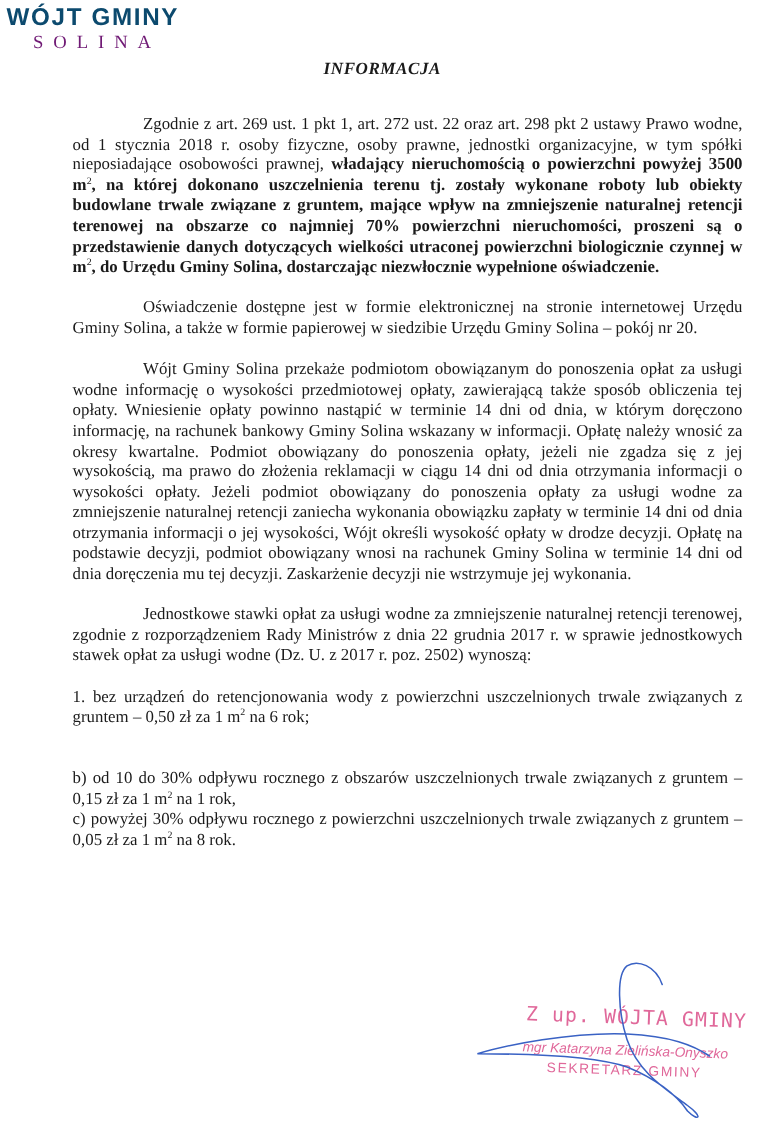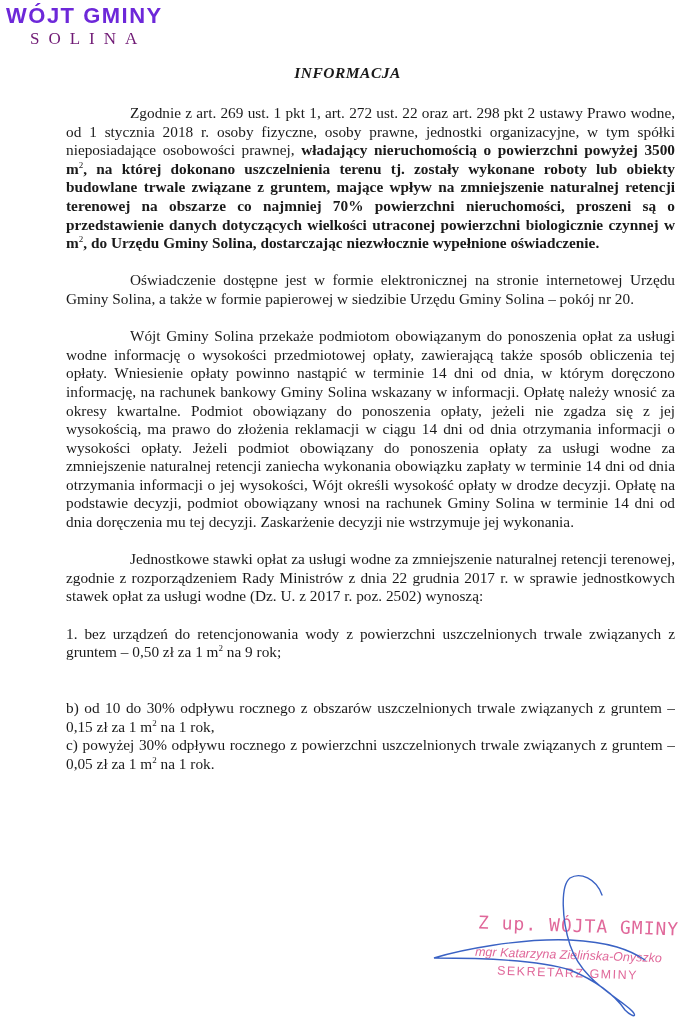--- a/index.html
+++ b/index.html
@@ -4,24 +4,24 @@
 <style>
   html, body { margin: 0; padding: 0; }
   body {
     width: 695px; height: 1024px; background: #ffffff; position: relative; overflow: hidden;
     font-family: "Liberation Serif", "DejaVu Serif", serif; color: #1a1a1a;
   }
   .stamp-top {
     position: absolute; left: 6px; top: 4px; color: #e0689a;
     font-family: "Liberation Sans", "DejaVu Sans", sans-serif;
   }
-  .stamp-top .l1 { font-size: 22px; font-weight: bold; letter-spacing: 1.5px; line-height: 24px; color: #6d28d9; }
+  .stamp-top .l1 { font-size: 22px; font-weight: bold; letter-spacing: 1.5px; line-height: 24px; color: #0c4a6e; }
   .stamp-top .l2 { font-size: 17px; letter-spacing: 9px; line-height: 22px; padding-left: 24px; font-family: "Liberation Serif", serif; color: #701a75; }
   .title {
-    position: absolute; left: 0; width: 695px; top: 64px; text-align: center;
+    position: absolute; left: 0; width: 695px; top: 54px; text-align: center;
     font-size: 15.5px; font-weight: bold; font-style: italic; letter-spacing: 0.5px;
   }
   .content {
     position: absolute; left: 66px; width: 609px; top: 104px;
     font-size: 15.3px; line-height: 18.6px; text-align: justify;
   }
   .content p { margin: 0; }
   .indent { text-indent: 64px; }
   .gap { height: 18.6px; }
   b { font-weight: bold; }
@@ -53,25 +53,25 @@
 
 <div class="content">
   <p class="indent"><span>Zgodnie z art. 269 ust. 1 pkt 1, art. 272 ust. 22 oraz art. 298 pkt 2 ustawy Prawo wodne, od 1 stycznia 2018 r. osoby fizyczne, osoby prawne, jednostki organizacyjne, w tym spółki nieposiadające osobowości prawnej, </span><b>władający nieruchomością o powierzchni powyżej 3500 m</b><sup>2</sup><b>, na której dokonano uszczelnienia terenu tj. zostały wykonane roboty lub obiekty budowlane trwale związane z gruntem, mające wpływ na zmniejszenie naturalnej retencji terenowej na obszarze co najmniej 70% powierzchni nieruchomości, proszeni są o przedstawienie danych dotyczących wielkości utraconej powierzchni biologicznie czynnej w m</b><sup>2</sup><b>, do Urzędu Gminy Solina, dostarczając niezwłocznie wypełnione oświadczenie.</b></p>
   <div class="gap"></div>
   <p class="indent">Oświadczenie dostępne jest w formie elektronicznej na stronie internetowej Urzędu Gminy Solina, a także w formie papierowej w siedzibie Urzędu Gminy Solina – pokój nr 20.</p>
   <div class="gap"></div>
   <p class="indent">Wójt Gminy Solina przekaże podmiotom obowiązanym do ponoszenia opłat za usługi wodne informację o wysokości przedmiotowej opłaty, zawierającą także sposób obliczenia tej opłaty. Wniesienie opłaty powinno nastąpić w terminie 14 dni od dnia, w którym doręczono informację, na rachunek bankowy Gminy Solina wskazany w informacji. Opłatę należy wnosić za okresy kwartalne. Podmiot obowiązany do ponoszenia opłaty, jeżeli nie zgadza się z jej wysokością, ma prawo do złożenia reklamacji w ciągu 14 dni od dnia otrzymania informacji o wysokości opłaty. Jeżeli podmiot obowiązany do ponoszenia opłaty za usługi wodne za zmniejszenie naturalnej retencji zaniecha wykonania obowiązku zapłaty w terminie 14 dni od dnia otrzymania informacji o jej wysokości, Wójt określi wysokość opłaty w drodze decyzji. Opłatę na podstawie decyzji, podmiot obowiązany wnosi na rachunek Gminy Solina w terminie 14 dni od dnia doręczenia mu tej decyzji. Zaskarżenie decyzji nie wstrzymuje jej wykonania.</p>
   <div class="gap"></div>
   <p class="indent">Jednostkowe stawki opłat za usługi wodne za zmniejszenie naturalnej retencji terenowej, zgodnie z rozporządzeniem Rady Ministrów z dnia 22 grudnia 2017 r. w sprawie jednostkowych stawek opłat za usługi wodne (Dz. U. z 2017 r. poz. 2502) wynoszą:</p>
   <div class="gap"></div>
-  <p><span>1. bez urządzeń do retencjonowania wody z powierzchni uszczelnionych trwale związanych z gruntem – 0,50 zł za 1 m</span><sup>2</sup><span> na 9 rok;</span></p>
+  <p><span>1. bez urządzeń do retencjonowania wody z powierzchni uszczelnionych trwale związanych z gruntem – 0,50 zł za 1 m</span><sup>2</sup><span> na 6 rok;</span></p>
   <div class="gap"></div>
   <div class="gap"></div>
   <p><span>b) od 10 do 30% odpływu rocznego z obszarów uszczelnionych trwale związanych z gruntem – 0,15 zł za 1 m</span><sup>2</sup><span> na 1 rok,</span></p>
-  <p><span>c) powyżej 30% odpływu rocznego z powierzchni uszczelnionych trwale związanych z gruntem – 0,05 zł za 1 m</span><sup>2</sup><span> na 1 rok.</span></p>
+  <p><span>c) powyżej 30% odpływu rocznego z powierzchni uszczelnionych trwale związanych z gruntem – 0,05 zł za 1 m</span><sup>2</sup><span> na 8 rok.</span></p>
 </div>
 
 <div class="sig-block">
   <div class="stamp-line1">Z up. WÓJTA GMINY</div>
   <div class="stamp-line2">mgr Katarzyna Zielińska-Onyszko</div>
   <div class="stamp-line3">SEKRETARZ GMINY</div>
   <svg width="275" height="154" viewBox="0 0 275 154">
     <path d="M182 25 C176 8 160 2 150 8 C140 16 142 50 150 75 C160 105 185 120 205 135 C220 146 215 150 205 140 C195 125 175 110 150 100 C120 90 60 88 14 88 C40 80 100 68 150 70 C190 72 210 80 225 90" fill="none" stroke="#3a62c4" stroke-width="1.4" stroke-linecap="round"></path>
   </svg>
 </div>

